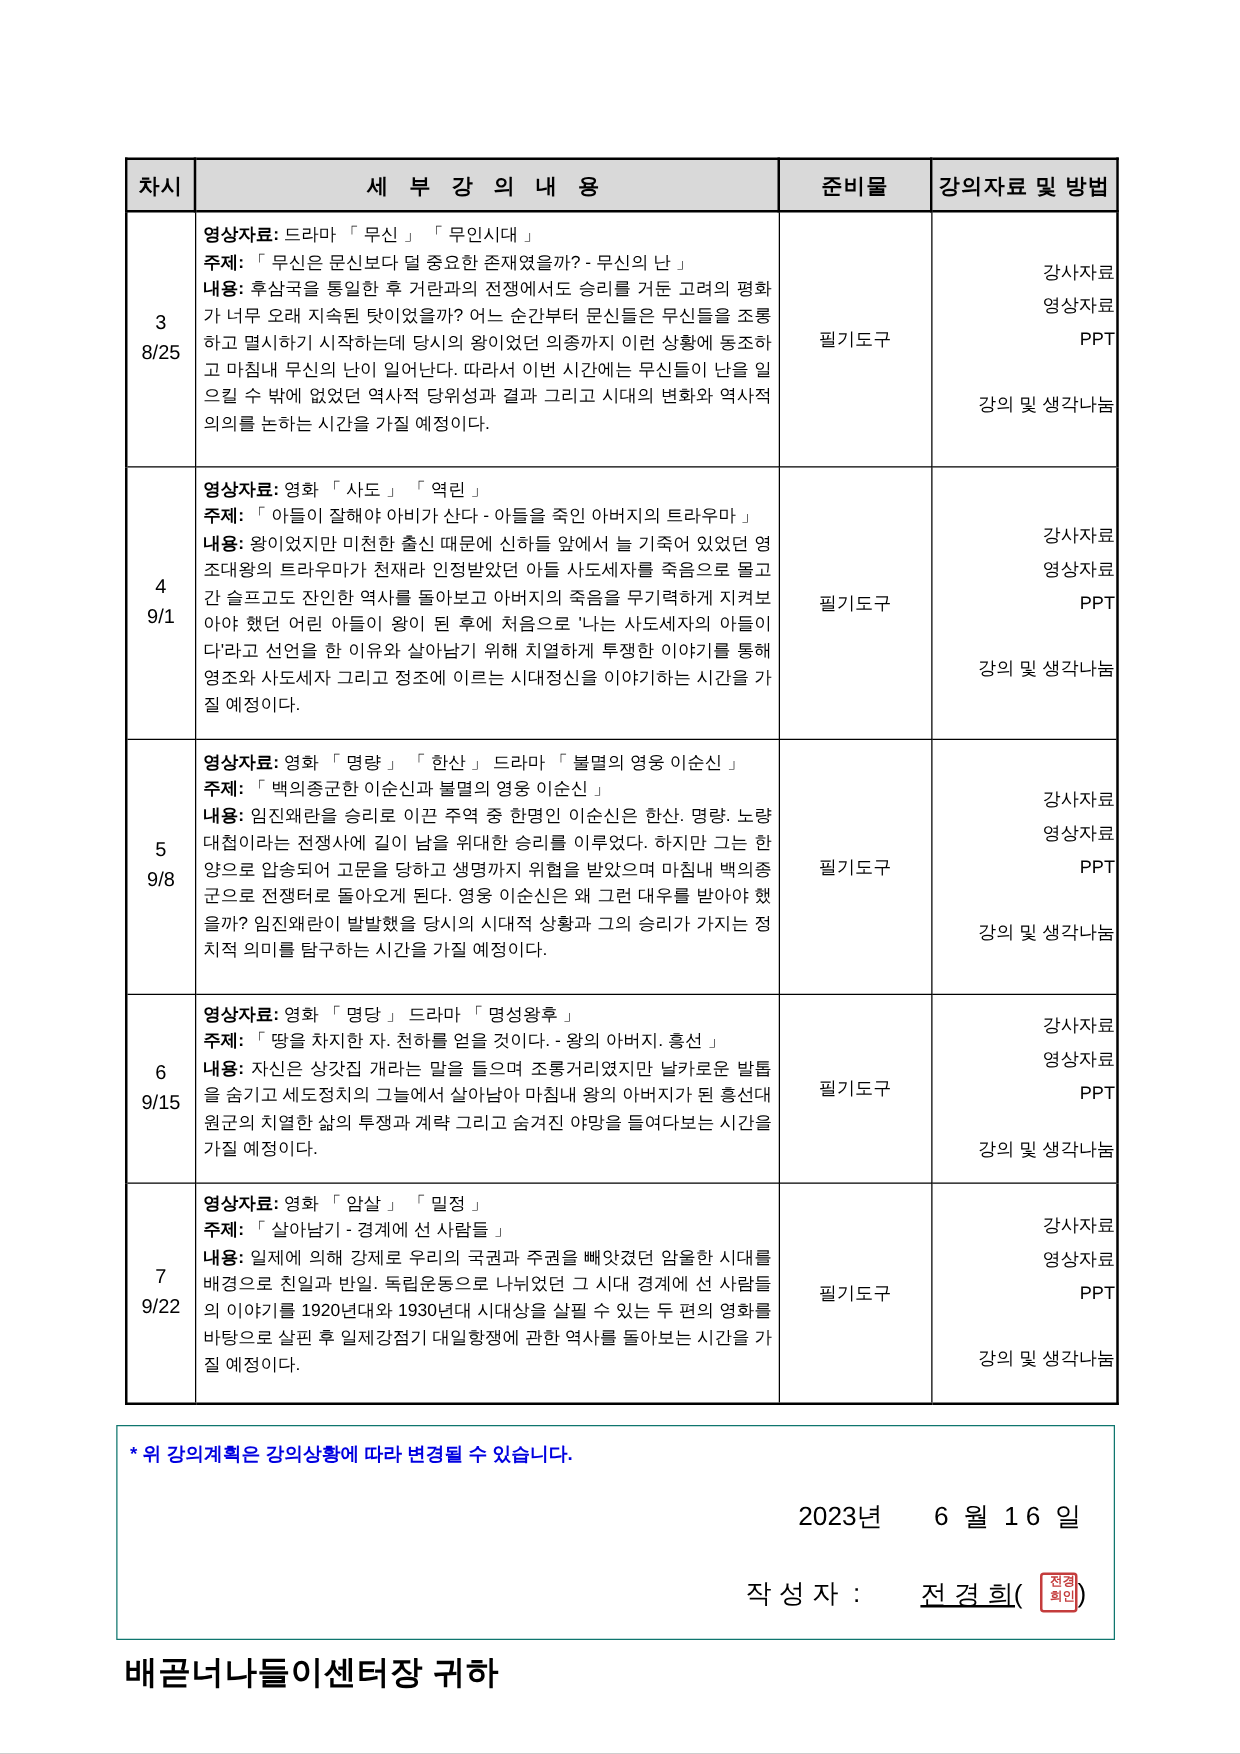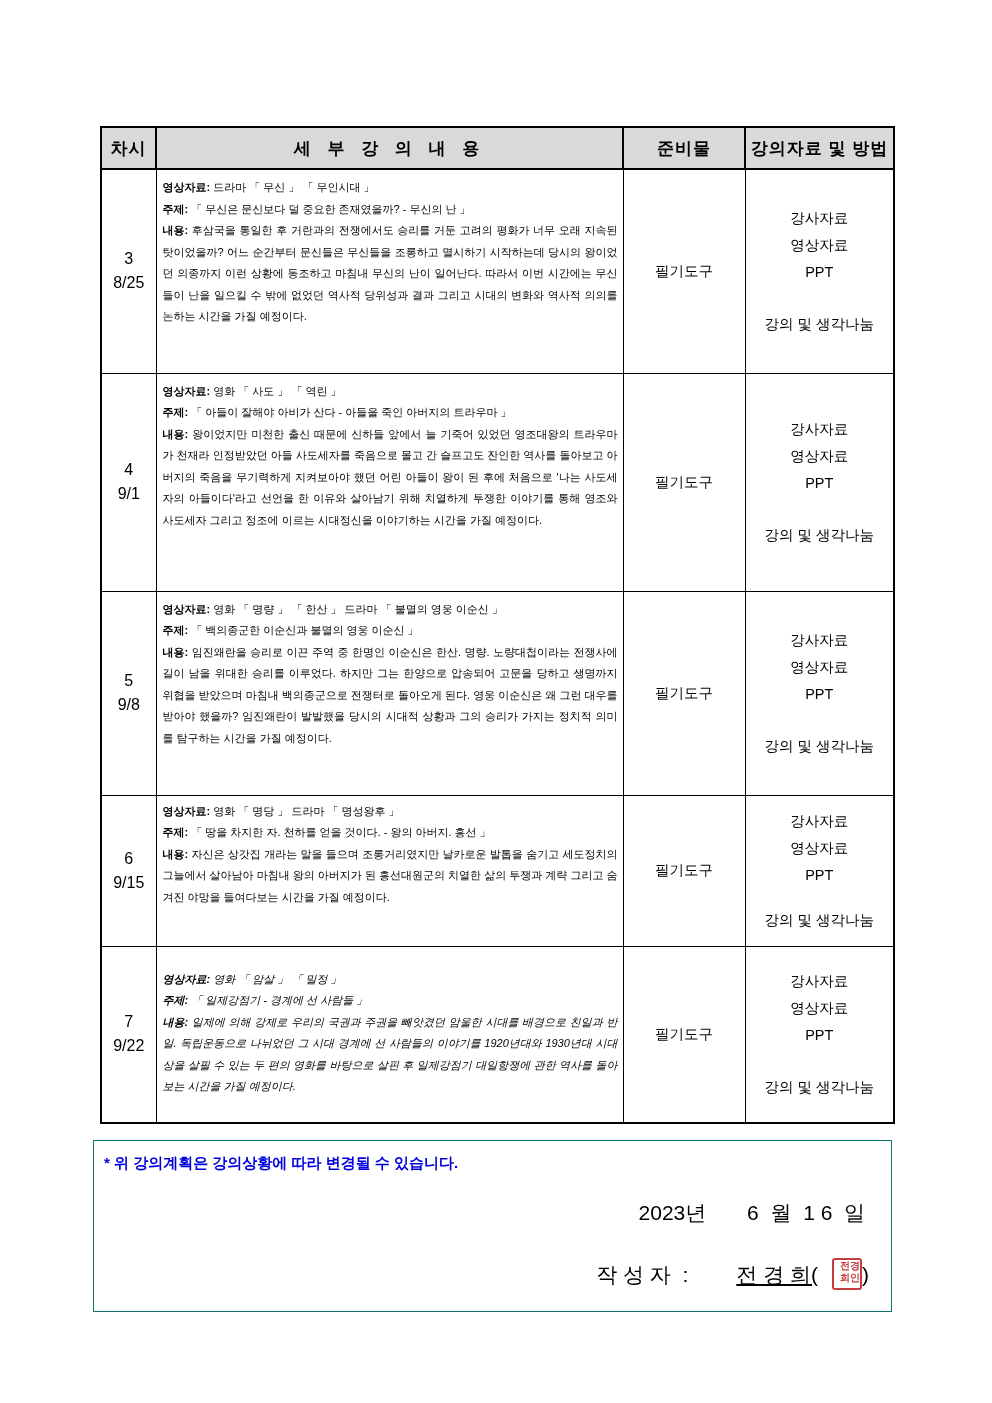--- a/index.html
+++ b/index.html
@@ -19,30 +19,30 @@
   table.plan tr.hdr th{
     background:#d9d9d9;font-weight:bold;font-size:17px;
     height:38px;text-align:center;vertical-align:middle;
     border:2px solid #000;letter-spacing:1px;
   }
   td.session{
     text-align:center;vertical-align:middle;font-size:16px;line-height:24px;
     border-left:2px solid #000 !important;
   }
   td.content{
-    vertical-align:top;padding:7px 5px 4px 6px;font-size:11px;line-height:21.5px;
+    vertical-align:top;padding:7px 5px 4px 6px;font-size:14px;line-height:21.5px;
   }
   td.content .line{text-align:left;}
   td.content .body{text-align:justify;}
   td.content b{font-weight:bold;}
   td.materials{
     text-align:center;vertical-align:middle;font-size:14.5px;
   }
   td.methods{
-    text-align:center;vertical-align:middle;font-size:14.5px;line-height:27px;
+    text-align:right;vertical-align:middle;font-size:14.5px;line-height:27px;
     border-right:2px solid #000 !important;
   }
   td.methods .gap{margin-top:25px;}
   tr.r-last td{border-bottom:2px solid #000;}
   tr.hdr th{border-top:2px solid #000;}
   
   .footer-box{
     position:absolute;left:93px;top:1140px;width:797px;height:170px;
     border:1px solid #0f766e;background:#fff;
   }
@@ -161,37 +161,38 @@
         <div>PPT</div>
         <div class="gap" style="margin-top:18px;">강의 및 생각나눔</div>
       </td>
     </tr>
 
     <tr class="r-last" style="height:177px;">
       <td class="session">
         <div>7</div>
         <div>9/22</div>
       </td>
-      <td class="content" style="padding-top:22px;font-style:italic;">
+      <td class="content" style="padding-top:5px;">
         <div class="line"><b>영상자료:</b><span> 영화 「 암살 」 「 밀정 」</span></div>
-        <div class="line"><b>주제:</b><span> 「 일제강점기 - 경계에 선 사람들 」</span></div>
+        <div class="line"><b>주제:</b><span> 「 살아남기 - 경계에 선 사람들 」</span></div>
         <div class="body"><b>내용:</b><span> 일제에 의해 강제로 우리의 국권과 주권을 빼앗겼던 암울한 시대를 배경으로 친일과 반일. 독립운동으로 나뉘었던 그 시대 경계에 선 사람들의 이야기를 1920년대와 1930년대 시대상을 살필 수 있는 두 편의 영화를 바탕으로 살핀 후 일제강점기 대일항쟁에 관한 역사를 돌아보는 시간을 가질 예정이다.</span></div>
       </td>
       <td class="materials">필기도구</td>
       <td class="methods">
         <div>강사자료</div>
         <div>영상자료</div>
         <div>PPT</div>
         <div class="gap">강의 및 생각나눔</div>
       </td>
     </tr>
   </tbody>
     </table>
 
   <div class="footer-box">
     <div class="note" style="color:#0000e0;">* 위 강의계획은 강의상황에 따라 변경될 수 있습니다.</div>
     <div class="date-line">2023년       6  월  1 6  일</div>
     <div class="writer-line">
       <span>작 성 자  :</span><span class="name">전 경 희(</span><span class="stamp"><span>전경</span><br><span>희인</span></span><span>)</span>
     </div>
+    <div class="recipient">배곧너나들이센터장  귀하</div>
   </div>
 
 </div>
 
 </body></html>

